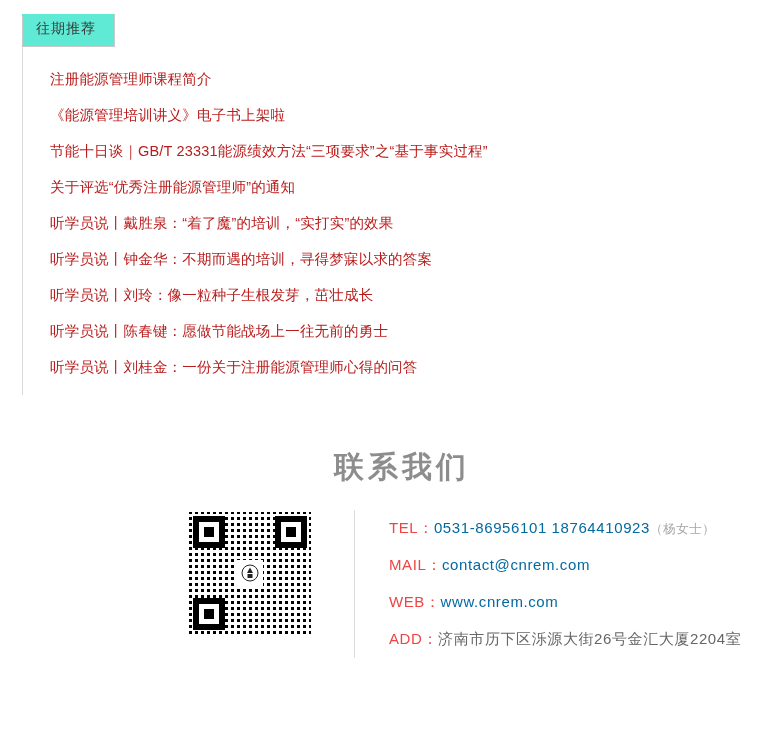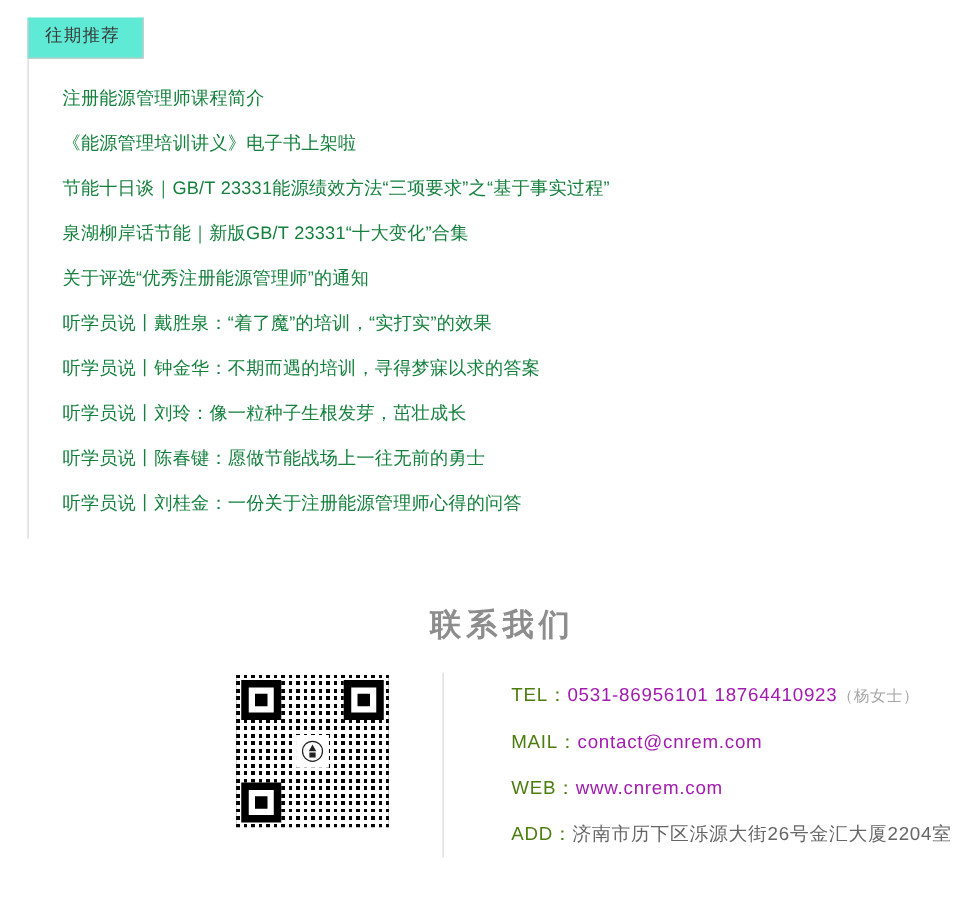--- a/index.html
+++ b/index.html
@@ -47,35 +47,35 @@
   .past-list {
     margin: 0;
     padding: 14px 0 10px 0;
     list-style: none;
     border-left: 1px solid #d8d8d8;
     margin-left: 22px;
   }
   .past-list li {
     font-size: 14.5px;
     line-height: 1.45;
-    color: #15803d;
+    color: #b91c1c;
     padding: 7.5px 0 7.5px 27px;
     letter-spacing: 0.2px;
     white-space: nowrap;
   }
 
   
   .contact-section {
     margin-top: 52px;
     position: relative;
   }
 
   .contact-title {
     text-align: center;
-    font-size: 25px;
+    font-size: 30px;
     color: #8d8d8d;
     letter-spacing: 4px;
     font-weight: bold;
     margin: 0 0 22px 0;
     padding-left: 32px;
   }
 
   .contact-body {
     display: flex;
     align-items: flex-start;
@@ -139,36 +139,35 @@
     margin-left: 4px;
     position: relative;
   }
   .info-row {
     font-size: 15px;
     color: #8e8e8e;
     letter-spacing: 0.6px;
     padding: 9px 0;
     white-space: nowrap;
   }
-  .info-row .lbl { color: #4d7c0f; margin-left: 20px; }
-  .info-row .val { color: #a21caf; }
+  .info-row .lbl { color: #ef4444; }
+  .info-row .val { color: #0369a1; }
   .info-row .note { font-size: 12.5px; color: #a6a6a6; font-family: Liberation Serif, serif; }
   .info-row.last { color: #6f6f6f; }
   .info-row.last .val { color: #666666; }
 </style>
 </head>
 <body>
 
 <section class="past-section">
   <div class="past-title">往期推荐</div>
   <ul class="past-list">
     <li>注册能源管理师课程简介</li>
     <li>《能源管理培训讲义》电子书上架啦</li>
     <li>节能十日谈｜GB/T 23331能源绩效方法“三项要求”之“基于事实过程”</li>
-    <li>泉湖柳岸话节能｜新版GB/T 23331“十大变化”合集</li>
     <li>关于评选“优秀注册能源管理师”的通知</li>
     <li>听学员说丨戴胜泉：“着了魔”的培训，“实打实”的效果</li>
     <li>听学员说丨钟金华：不期而遇的培训，寻得梦寐以求的答案</li>
     <li>听学员说丨刘玲：像一粒种子生根发芽，茁壮成长</li>
     <li>听学员说丨陈春键：愿做节能战场上一往无前的勇士</li>
     <li>听学员说丨刘桂金：一份关于注册能源管理师心得的问答</li>
   </ul>
 </section>
 
 <section class="contact-section">

